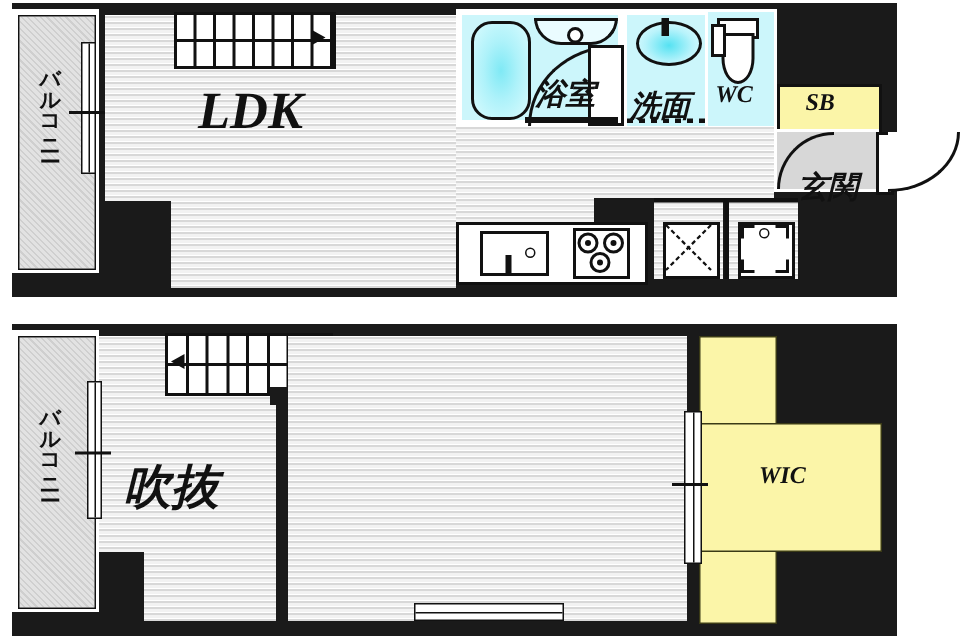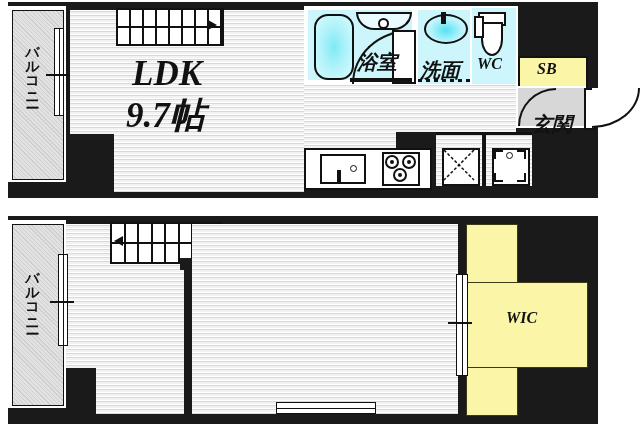--- a/index.html
+++ b/index.html
@@ -119,21 +119,20 @@
       <div class="col"></div>
         <div class="col"></div>
         <div class="col"></div>
       <div class="col"></div>
         <div class="col"></div>
       <div class="mid"></div>
     </div>
     <div class="arrow arrow-r" style="left:208px;top:20px;"></div>
 
     <div class="lab lab-ldk" style="left:132px;top:56px;">LDK</div>
-    <div class="lab lab-ldk-n jp" style="left:126px;top:98px;font-style:italic;">9.7帖</div>
 
     <div class="white" style="left:304px;top:6px;width:112px;height:78px;"></div>
     <div class="wet" style="left:308px;top:10px;width:104px;height:70px;"></div>
     <div class="tub" style="left:314px;top:14px;width:36px;height:62px;"></div>
 
     <div class="counter" style="left:356px;top:12px;width:52px;height:14px;border-radius:0 0 22px 22px;"></div>
     <div class="abs" style="left:378px;top:18px;width:7px;height:7px;border:2px solid #111;border-radius:50%;background:#fff;"></div>
 
     <div class="abs" style="left:352px;top:30px;width:56px;height:52px;border:2px solid #111;border-radius:100% 0 0 0;border-right:none;border-bottom:none;"></div>
     <div class="abs" style="left:392px;top:30px;width:20px;height:50px;background:#fff;border:2px solid #111;"></div>
@@ -205,20 +204,21 @@
     <div class="white" style="left:8px;top:6px;width:58px;height:188px;"></div>
     <div class="balcony" style="left:12px;top:10px;width:50px;height:180px;"></div>
     <div class="lab lab-bal jp vert" style="left:26px;top:48px;">バルコニー</div>
 
     <div class="room" style="left:66px;top:10px;width:124px;height:190px;"></div>
     <div class="wall" style="left:66px;top:154px;width:30px;height:46px;"></div>
 
     <div class="win-v" style="left:58px;top:40px;width:8px;height:90px;"></div>
     <div class="tick-h" style="left:50px;top:87px;width:24px;"></div>
 
+    <div class="lab lab-big-jp jp" style="left:82px;top:94px;font-style:italic;">吹抜</div>
 
     <div class="stair" style="left:110px;top:8px;width:108px;height:38px;">
       <div class="col"></div>
         <div class="col"></div>
         <div class="col"></div>
       <div class="col"></div>
         <div class="col"></div>
         <div class="col"></div>
       <div class="col"></div>
         <div class="col"></div>

